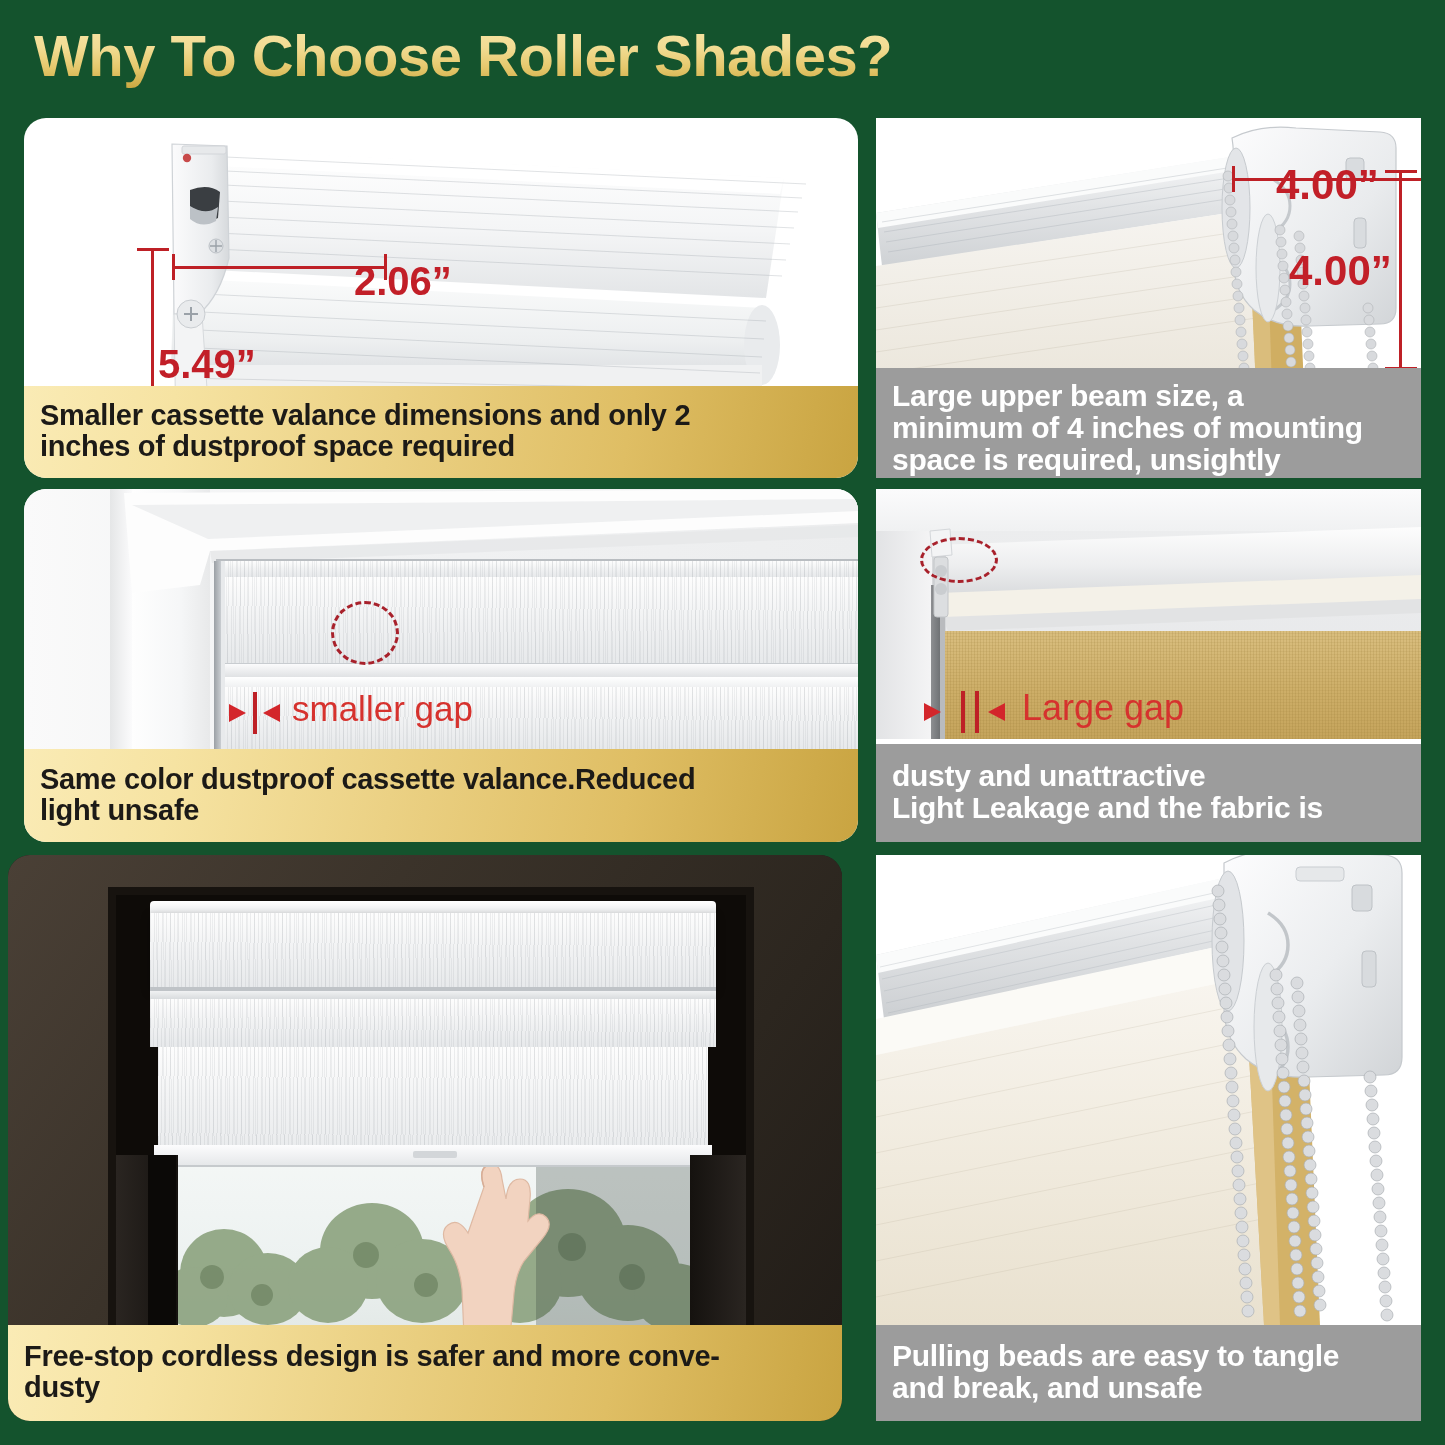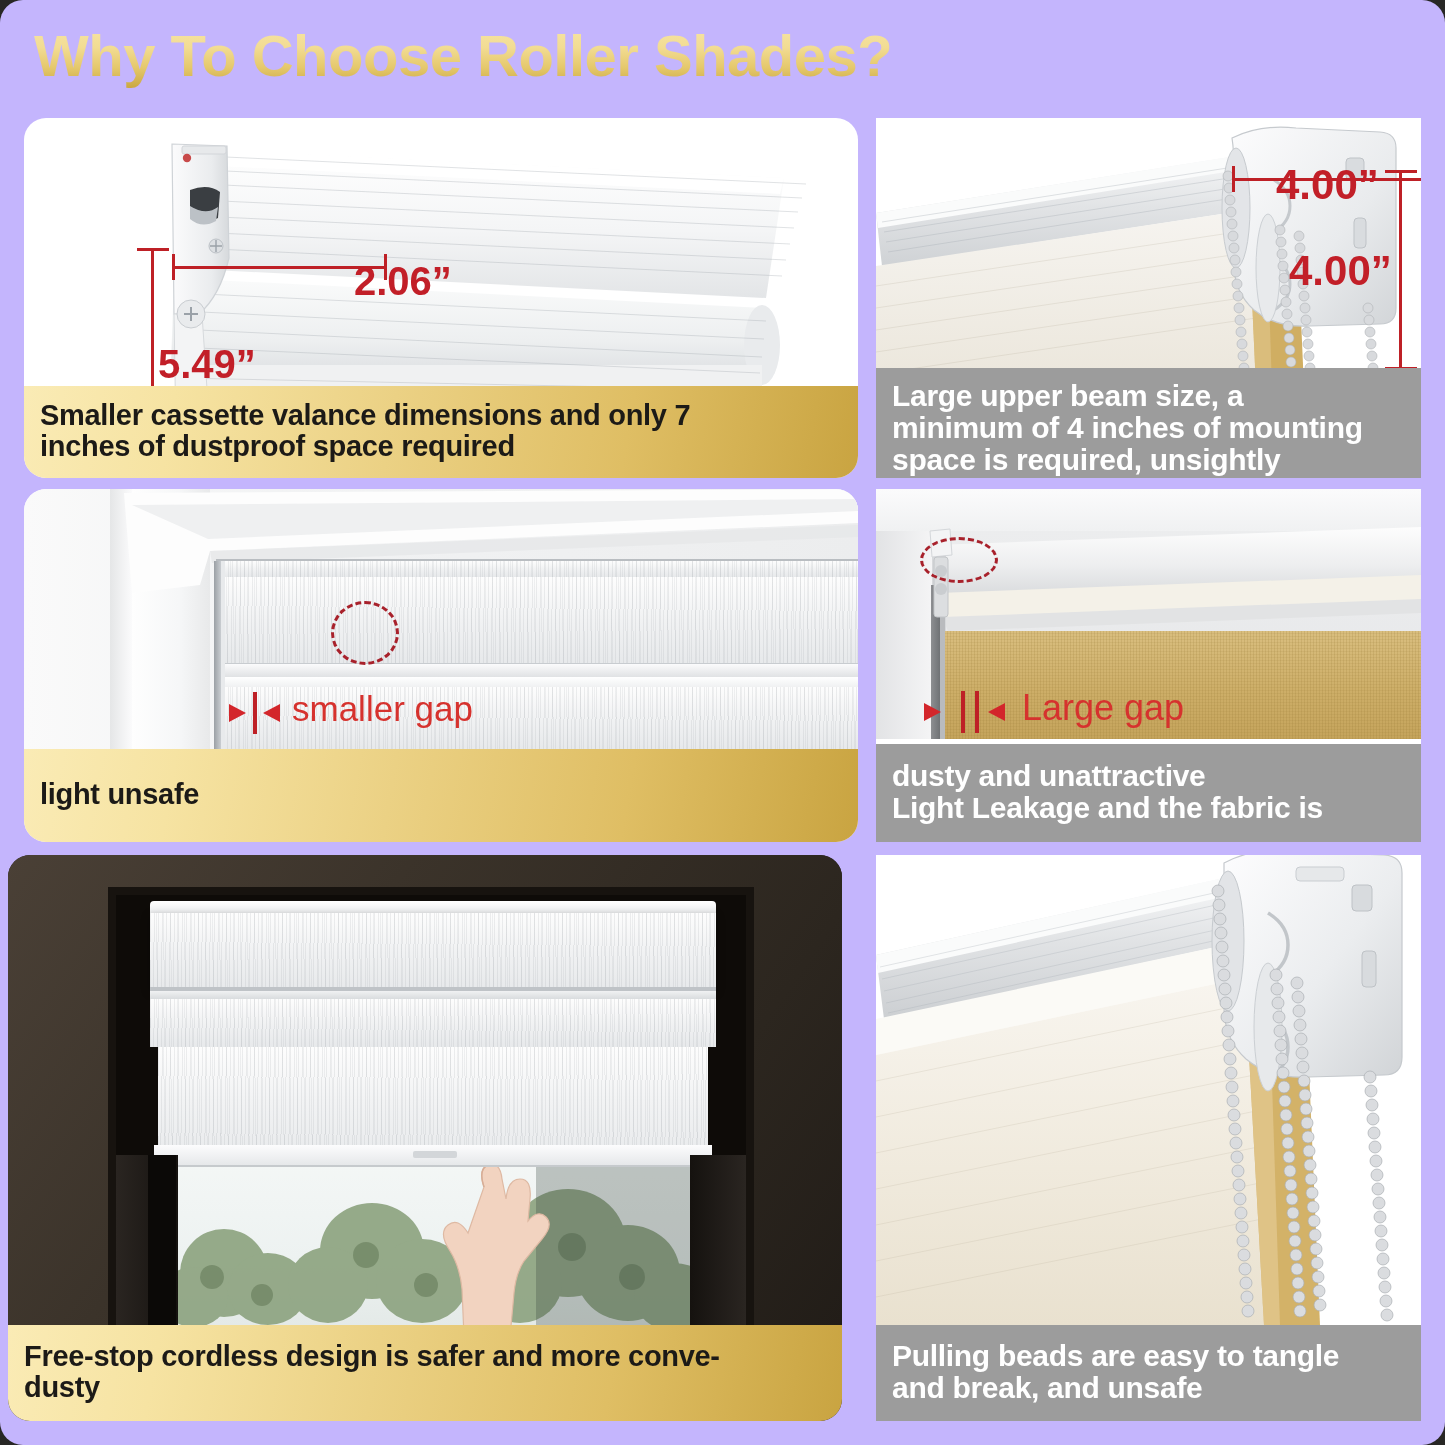--- a/index.html
+++ b/index.html
@@ -2,21 +2,21 @@
 <html><head>
 <meta charset="utf-8">
 <style>
   * { box-sizing: border-box; margin: 0; padding: 0; }
   html, body {
     width: 1445px; height: 1445px;
     background: #282725;
     font-family: "Liberation Sans", sans-serif;
     overflow: hidden;
   }
-  #root { position: relative; width: 1445px; height: 1445px; background: #c4b5fd; border-radius: 23px; }
+  #root { position: relative; width: 1445px; height: 1445px; background: #14532d; }
 
   
   .title {
     position: absolute; left: 34px; top: 22px;
     font-size: 58px; font-weight: 700; letter-spacing: -0.5px;
     font-family: "Liberation Sans", sans-serif;
     background: linear-gradient(180deg,#F7E6A8 0%,#F2DC93 38%,#E5C86C 68%,#C9A63F 100%);
     -webkit-background-clip: text; background-clip: text;
     -webkit-text-fill-color: transparent; color: #EFD98F;
     white-space: nowrap;
@@ -150,21 +150,21 @@
       <div class="dimTxt" style="left:134px; top:205px; font-size:40px;">5.49”</div>
 
       <div class="rline" style="left:148px; top:148px; width:215px; height:3px;"></div>
       <div class="rline" style="left:148px; top:136px; width:3px; height:26px;"></div>
       <div class="rline" style="left:360px; top:136px; width:3px; height:26px;"></div>
       <div class="dimTxt" style="left:330px; top:122px; font-size:40px;">2.06”</div>
     </div>
 
     <div class="cap gold" style="height:92px;">
       <div>
-        <span>Smaller cassette valance dimensions and only 7</span>
+        <span>Smaller cassette valance dimensions and only 2</span>
         <span>inches of dustproof space required</span>
       </div>
     </div>
   </div>
 
   <div class="panel bad" style="left:876px; top:118px; width:545px; height:360px;">
     <div class="stage">
       <svg width="545" height="270" viewBox="0 0 545 270" style="position:absolute;left:0;top:0;">
         <defs>
           <linearGradient id="tube2" x1="0" y1="0" x2="0" y2="1">
@@ -326,20 +326,21 @@
       <div class="dashCircle" style="left:307px; top:112px; width:68px; height:64px;"></div>
 
       <div class="rline" style="left:229px; top:688px; width:4px; height:42px; top:203px;"></div>
       <div class="arrowR" style="left:205px; top:215px;"></div>
       <div class="arrowL" style="left:239px; top:215px;"></div>
       <div class="redLbl" style="left:268px; top:200px; font-size:35px;">smaller gap</div>
     </div>
 
     <div class="cap gold" style="height:93px;">
       <div>
+        <span>Same color dustproof cassette valance.Reduced</span>
         <span>light unsafe</span>
       </div>
     </div>
   </div>
 
   <div class="panel bad" style="left:876px; top:489px; width:545px; height:353px;">
     <div class="stage">
       <div style="position:absolute;left:0;top:0;width:545px;height:250px;background:linear-gradient(180deg,#EDEEEF 0%,#E6E7E9 100%);"></div>
 
       <div style="position:absolute;left:0;top:0;width:58px;height:250px;background:linear-gradient(90deg,#E2E3E5,#F5F5F6);"></div>

